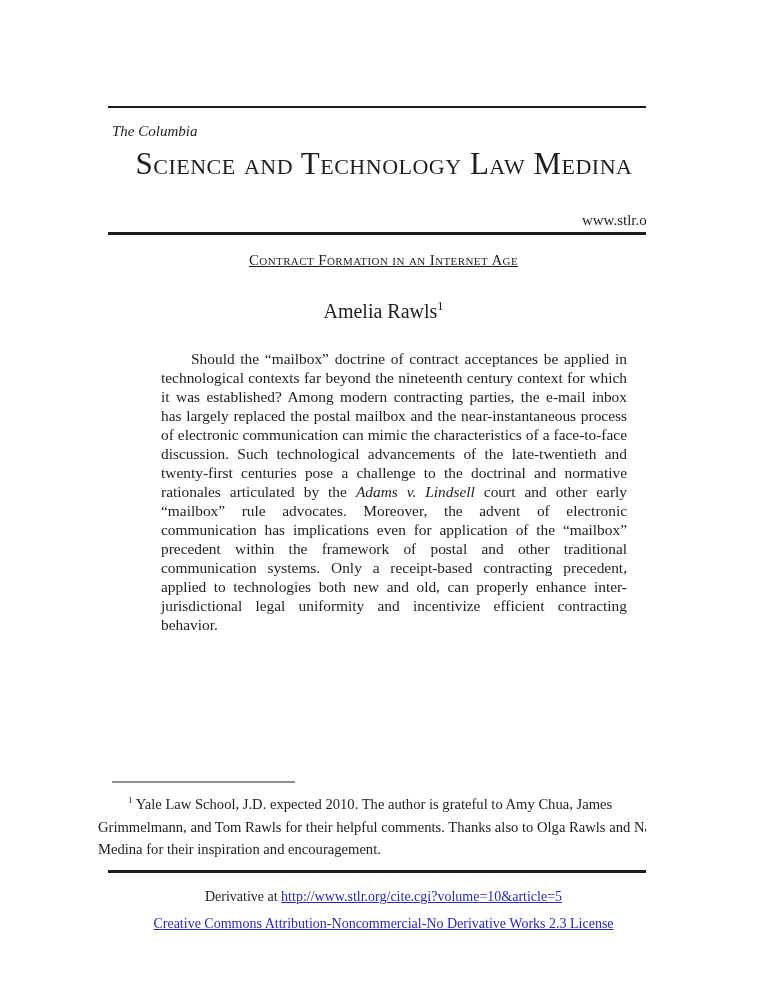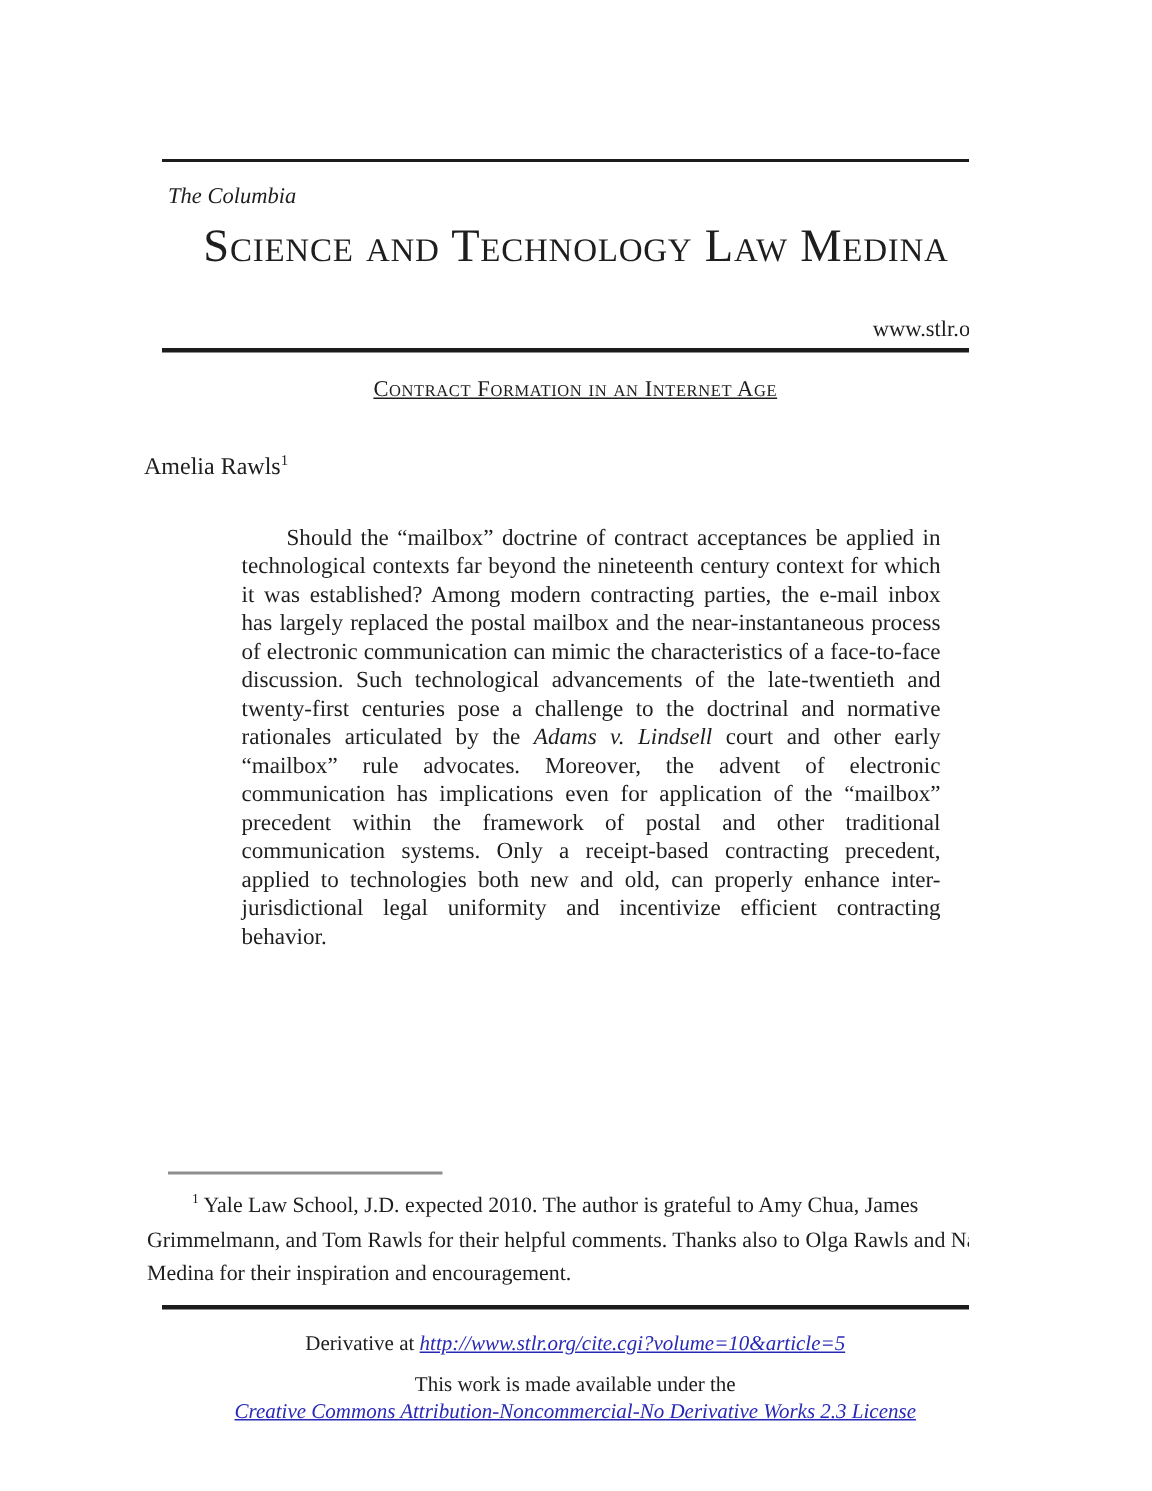--- a/index.html
+++ b/index.html
@@ -39,22 +39,22 @@
   .article-title {
     left: 108px; top: 252px; width: 551px;
     margin: 0; text-align: center;
     font-weight: normal;
     font-variant: small-caps;
     font-size: 15px; line-height: 17px;
     letter-spacing: 0.4px;
     text-decoration: underline;
   }
   .author-line {
-    left: 96px; top: 302px; width: 551px;
-    text-align: left; font-size: 16px; line-height: 19px;
+    left: 108px; top: 302px; width: 551px;
+    text-align: center; font-size: 20px; line-height: 19px;
   }
   sup { font-size: 62%; line-height: 0; vertical-align: super; }
 
   .abstract {
     left: 145px; top: 333px; width: 466px;
     margin: 16px;
     font-size: 15.4px; line-height: 19px;
     text-align: justify;
     text-indent: 30px;
   }
@@ -76,21 +76,20 @@
     text-align: center; font-size: 14px; line-height: 17px;
   }
   .license-block {
     left: 108px; top: 915px; width: 551px;
     text-align: center; font-size: 14px; line-height: 18px;
   }
   .link {
     color: var(--link, #2929b8);
     text-decoration: underline;
     cursor: pointer;
-    font-style: italic;
   }
 </style>
 </head>
 <body>
 
 <div class="page">
 
   <div class="abs rule rule-top"></div>
 
   <div class="abs imprint">The Columbia</div>
@@ -109,17 +108,16 @@
 
   <div class="abs footnote-sep"></div>
 
   <p class="abs footnote"><sup>1</sup> <span>Yale Law School, J.D. expected 2010. The author is grateful to Amy Chua, James Grimmelmann, and Tom Rawls for their helpful comments. Thanks also to Olga Rawls and Nate Medina for their inspiration and encouragement.</span></p>
 
   <div class="abs rule rule-bottom"></div>
 
   <div class="abs availability-line"><span>Derivative at</span> <a class="link">http://www.stlr.org/cite.cgi?volume=10&amp;article=5</a></div>
 
   <div class="abs license-block">
-    <div>This work is made available under the</div>
     <a class="link">Creative Commons Attribution-Noncommercial-No Derivative Works 2.3 License</a>
   </div>
 
 </div>
 
 </body></html>

